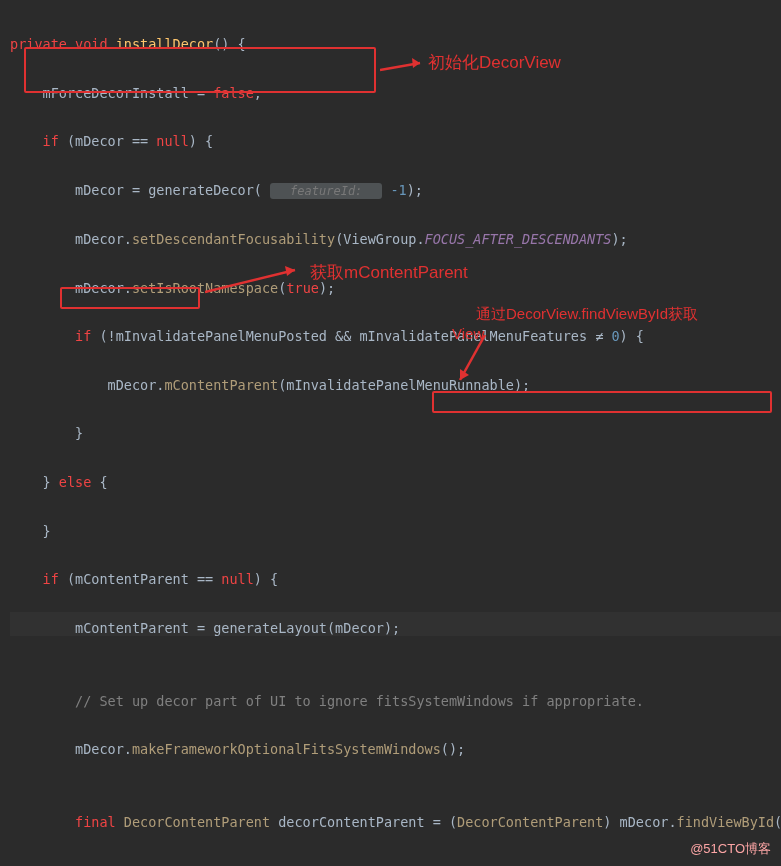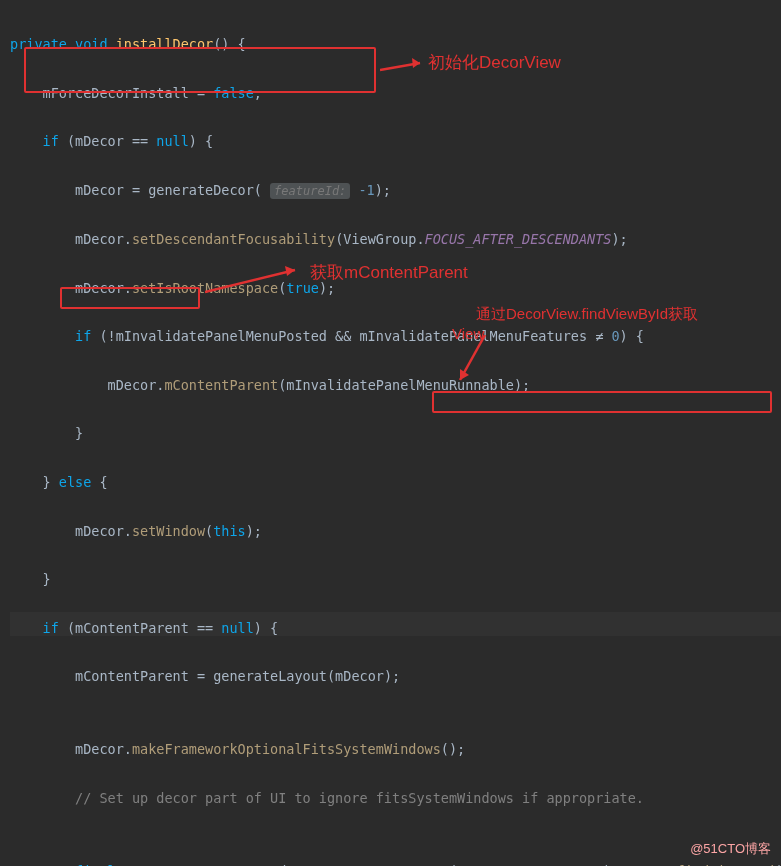--- a/index.html
+++ b/index.html
@@ -9,28 +9,28 @@
     font-size: 13.5px;
     line-height: 1.8;
     color: #a9b7c6;
     width: 781px;
     height: 866px;
     overflow: hidden;
     position: relative;
     padding: 8px 0 8px 10px;
   }
   .code { white-space: pre; position: relative; }
-  .kw { color: #0ea5e9; text-align: right; }
+  .kw { color: #ef4444; text-align: right; }
   .method { color: #ffc66d; }
   .call { color: #b09d79; }
   .param-hint { 
     background: #4e5254; 
     color: #787878; 
     border-radius: 3px; 
-    padding: 1px 4px; 
+    padding: 1px 20px; 
     font-style: italic;
     font-size: 12px;
   }
   .num { color: #6897bb; }
   .comment { color: #808080; }
   .static { color: #9876aa; font-style: italic; }
   .redbox {
     position: absolute;
     border: 2px solid #e03131;
     border-radius: 2px;
@@ -73,27 +73,26 @@
 <div><span class="kw">private void </span><span class="method">installDecor</span><span>() {</span></div>
 <div><span>    mForceDecorInstall = </span><span class="kw">false</span><span>;</span></div>
 <div><span class="kw">    if </span><span>(mDecor == </span><span class="kw">null</span><span>) {</span></div>
 <div><span>        mDecor = generateDecor( </span><span class="param-hint">featureId:</span><span class="num"> -1</span><span>);</span></div>
 <div><span>        mDecor.</span><span class="call">setDescendantFocusability</span><span>(ViewGroup.</span><span class="static">FOCUS_AFTER_DESCENDANTS</span><span>);</span></div>
 <div><span>        mDecor.</span><span class="call">setIsRootNamespace</span><span>(</span><span class="kw">true</span><span>);</span></div>
 <div><span class="kw">        if </span><span>(!mInvalidatePanelMenuPosted &amp;&amp; mInvalidatePanelMenuFeatures ≠ </span><span class="num">0</span><span>) {</span></div>
 <div><span>            mDecor.</span><span class="call">mContentParent</span><span>(mInvalidatePanelMenuRunnable);</span></div>
 <div><span>        }</span></div>
 <div><span>    } </span><span class="kw">else </span><span>{</span></div>
-<div><span>        mDecor.</span><span class="call">setWindow</span><span>(</span><span class="kw">this</span><span>);</span></div>
 <div><span>    }</span></div>
 <div><span class="kw">    if </span><span>(mContentParent == </span><span class="kw">null</span><span>) {</span></div>
 <div><span>        mContentParent =</span><span> generateLayout(mDecor);</span></div>
 <div><span></span></div>
+<div><span class="comment">        // Set up decor part of UI to ignore fitsSystemWindows if appropriate.</span></div>
 <div><span>        mDecor.</span><span class="call">makeFrameworkOptionalFitsSystemWindows</span><span>();</span></div>
-<div><span class="comment">        // Set up decor part of UI to ignore fitsSystemWindows if appropriate.</span></div>
 <div><span></span></div>
 <div><span class="kw">        final </span><span class="call">DecorContentParent</span><span> decorContentParent = (</span><span class="call">DecorContentParent</span><span>) mDecor.</span><span class="call">findViewById</span><span>(</span></div>
 
 <div><span></span></div>
 
 
 
 
 <div class="hl-line" style="top:604px"></div>
 

